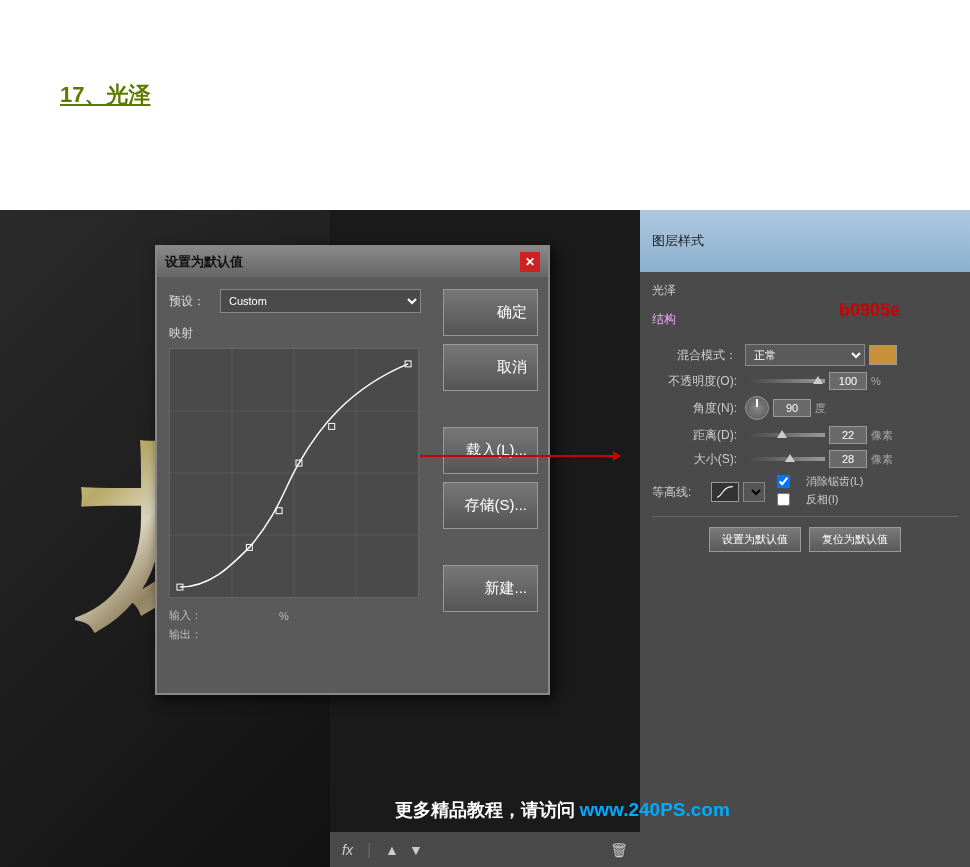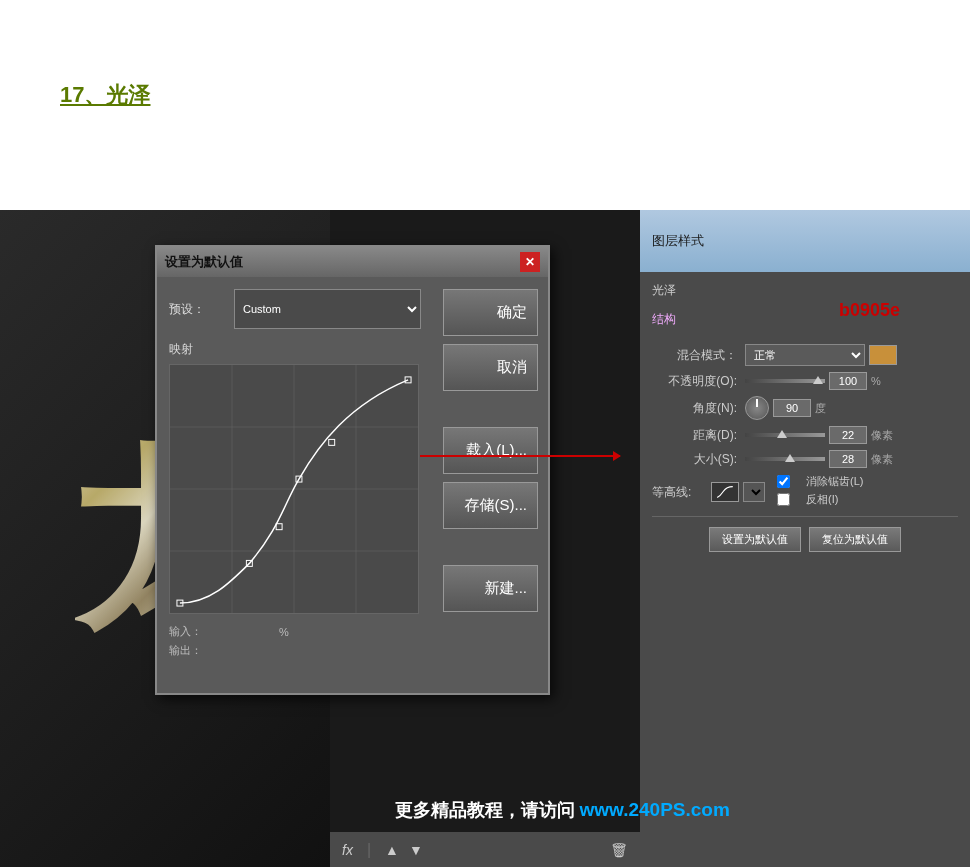--- a/index.html
+++ b/index.html
@@ -288,35 +288,35 @@
       flex-direction: column;
       gap: 8px;
     }
 
     .preset-row {
       display: flex;
       align-items: center;
       margin-bottom: 12px;
       font-size: 12px;
       color: #ddd;
-      gap: 20px;
+      gap: 6px;
     }
 
     .preset-label {
       width: 45px;
     }
 
     .preset-select {
       flex: 1;
       background: #4a4a4a;
       border: 1px solid #888;
       color: #fff;
       font-size: 11px;
       padding: 2px 4px;
-      height: 40px;
+      height: 24px;
     }
 
     .mapping-label {
       font-size: 12px;
       color: #ddd;
       margin-bottom: 6px;
     }
 
     
     .curve-graph {

